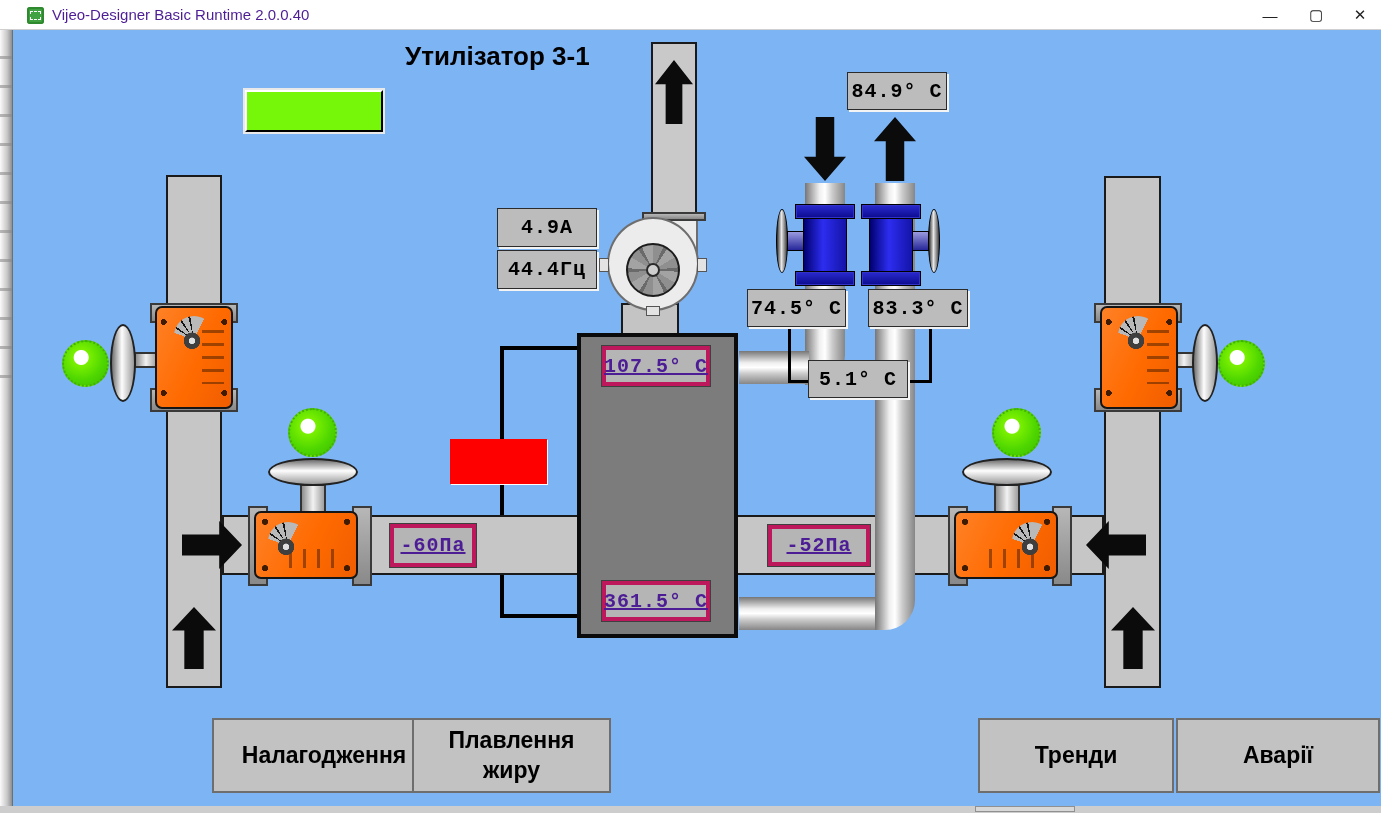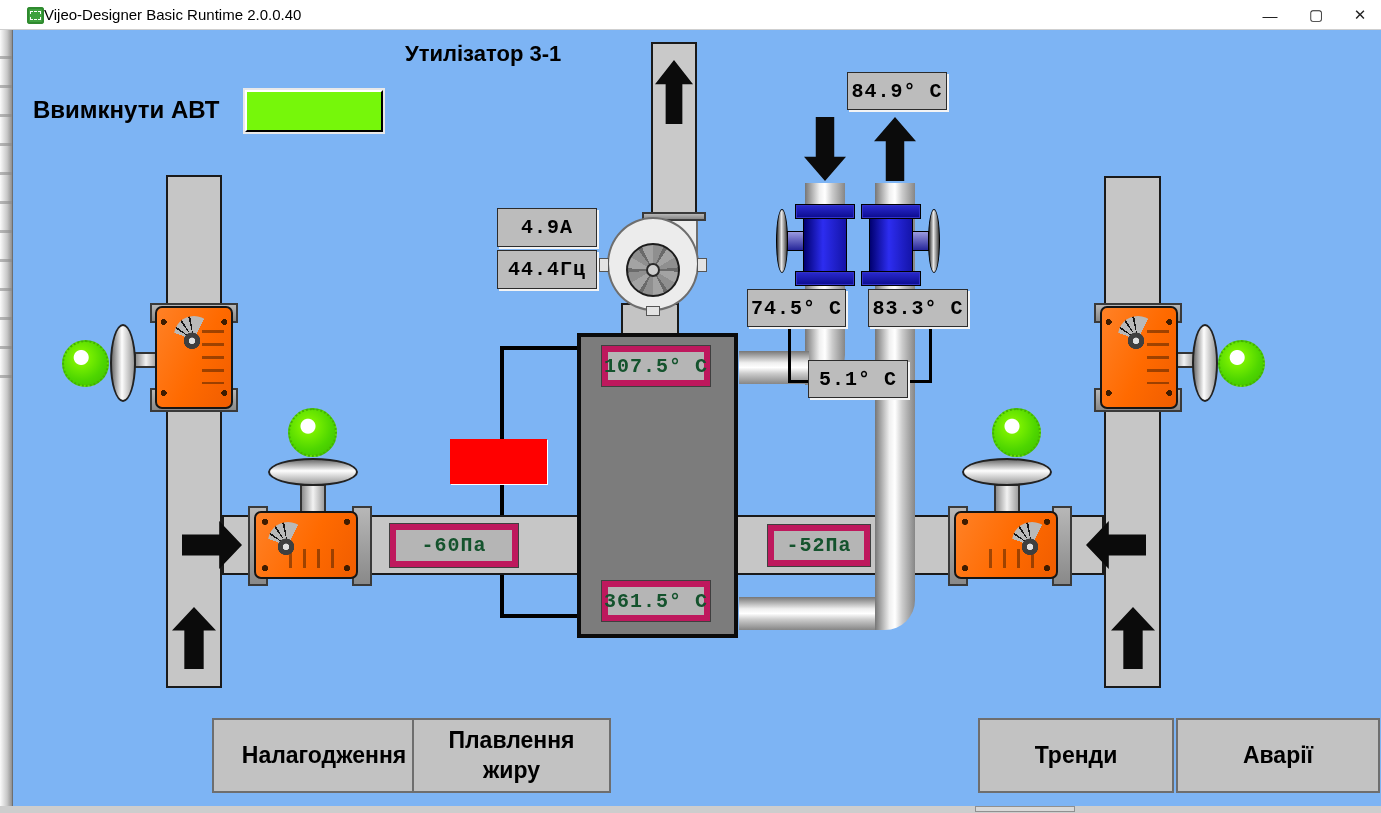--- a/index.html
+++ b/index.html
@@ -5,21 +5,21 @@
   html,body{margin:0;padding:0;background:#9a9a9a;}
   #stage{position:relative;width:1381px;height:813px;overflow:hidden;
          font-family:"Liberation Sans",sans-serif;background:#7DB4F4;}
   .abs{position:absolute;box-sizing:border-box;}
 
   
   .titlebar{left:0;top:0;width:1381px;height:30px;background:#ffffff;border-bottom:1px solid #cfcfcf;z-index:60;}
   .app-icon{left:27px;top:7px;width:17px;height:17px;background:#3fa13f;border-radius:3px;
             box-shadow:inset 0 0 0 2px #2f8a2f;z-index:61;}
   .app-icon::after{content:"";position:absolute;left:3px;top:4px;width:9px;height:7px;border:1.5px dashed #fff;}
-  .win-title{left:44px;top:6px;font-size:15px;color:#000000;z-index:61;white-space:nowrap;}
+  .win-title{left:52px;top:6px;font-size:15px;color:#4c1d95;z-index:61;white-space:nowrap;}
   .winbtn{top:0;width:46px;height:30px;display:flex;align-items:center;justify-content:center;
           font-size:15px;color:#222;z-index:61;}
   .left-strip{left:0;top:30px;width:13px;height:776px;z-index:55;
      background:linear-gradient(90deg,#fbfbfb,#c7c7c7 60%,#8f8f8f);border-right:1px solid #6f6f6f;}
   .strip-notches{left:0;top:30px;width:12px;height:360px;z-index:56;
      background:repeating-linear-gradient(180deg,transparent 0 26px,#8a8a8a 26px 29px);opacity:.6;}
   .panel{left:13px;top:30px;width:1368px;height:776px;background:#7DB4F4;z-index:1;}
   .bottom-strip{left:0;top:806px;width:1381px;height:7px;background:#cdcdcd;z-index:58;}
   .bottom-artifact{left:975px;top:806px;width:100px;height:6px;background:#d8d8d8;border:1px solid #909090;z-index:59;}
 
@@ -33,23 +33,23 @@
   .arrow{background:#0b0b0b;}
   .a-up{clip-path:polygon(50% 0,100% 38%,72% 38%,72% 100%,28% 100%,28% 38%,0 38%);}
   .a-down{clip-path:polygon(28% 0,72% 0,72% 62%,100% 62%,50% 100%,0 62%,28% 62%);}
   .a-right{clip-path:polygon(0 28%,62% 28%,62% 0,100% 50%,62% 100%,62% 72%,0 72%);}
   .a-left{clip-path:polygon(100% 28%,38% 28%,38% 0,0 50%,38% 100%,38% 72%,100% 72%);}
 
   
   .disp{background:#bcbcbc;border:1px solid #2b2b2b;box-shadow:2px 2px 0 #f4f4f4;
         display:flex;align-items:center;justify-content:center;color:#000;
         font:700 20px "Liberation Mono",monospace;letter-spacing:1px;white-space:nowrap;}
-  .disp-inset{background:#b5b5b5;border:6px solid #be185d;box-shadow:0 0 0 1px #3f3f3f;
-        display:flex;align-items:center;justify-content:center;color:#14532d;
-        font:700 20px "Liberation Mono",monospace;letter-spacing:1px;white-space:nowrap;}
+  .disp-inset{background:#b5b5b5;border:4px solid #be185d;box-shadow:0 0 0 1px #3f3f3f;
+        display:flex;align-items:center;justify-content:center;color:#4c1d95;
+        font:700 20px "Liberation Mono",monospace;letter-spacing:1px;white-space:nowrap;text-decoration:underline;}
   .line{background:#000;}
 
   
   .unit{background:#7c7c7c;border:4px solid #0b0b0b;}
 
   
   .fan-casing{background:#ececec;border:2px solid #6e6e6e;border-radius:50%;}
   .fan-volute{background:#ececec;border-right:2px solid #6e6e6e;}
   .fan-imp{border:2px solid #1c1c1c;border-radius:50%;
      background:repeating-conic-gradient(#8f8f8f 0 24deg,#6a6a6a 24deg 34deg,#a3a3a3 34deg 60deg);}
@@ -87,21 +87,21 @@
   .light{border-radius:50%;border:2px dotted #45b000;
      background:radial-gradient(circle at 40% 36%, #ffffff 0 7px, #7af000 8px, #4ed600 60%, #3dbc00);}
 
   
   .alarm{background:#FF0000;box-shadow:1px 1px 0 #ffffff;}
   .avt-btn{background:#76F70A;border:2px solid;border-color:#ffffff #000000 #000000 #ffffff;
      box-shadow:0 0 0 2px #e9e9e9;}
 
   
   .hmi-label{font-weight:700;font-size:24px;color:#000;white-space:nowrap;}
-  .screen-title{font-weight:700;font-size:22px;color:#000;white-space:nowrap;}
+  .screen-title{font-weight:700;font-size:26px;color:#000;white-space:nowrap;}
 
   
   .navbtn{top:718px;height:75px;background:#c2c2c2;border:2px solid #6e6e6e;z-index:40;
      display:flex;align-items:center;justify-content:center;text-align:center;
      font:700 23px "Liberation Sans",sans-serif;color:#000;line-height:1.3;padding:0 8px;}
 </style>
 </head>
 <body>
 
 <div id="stage">
@@ -113,21 +113,20 @@
   <div class="abs winbtn" style="left:1293px;">▢</div>
   <div class="abs winbtn" style="left:1339px;width:42px;">✕</div>
 
   <div class="abs panel"></div>
   <div class="abs left-strip"></div>
   <div class="abs strip-notches"></div>
   <div class="abs bottom-strip"></div>
   <div class="abs bottom-artifact"></div>
 
   <div class="abs screen-title" style="left:405px;top:41px;z-index:30;">Утилізатор 3-1</div>
-  <div class="abs hmi-label" style="left:33px;top:96px;z-index:30;">Ввимкнути АВТ</div>
   <div class="abs avt-btn" style="left:245px;top:90px;width:138px;height:42px;z-index:30;"></div>
 
   <div class="abs line" style="left:500px;top:346px;width:4px;height:272px;z-index:4;"></div>
   <div class="abs line" style="left:504px;top:346px;width:75px;height:4px;z-index:4;"></div>
   <div class="abs line" style="left:504px;top:614px;width:75px;height:4px;z-index:4;"></div>
 
   <div class="abs duct" style="left:222px;top:515px;width:882px;height:60px;z-index:5;"></div>
   <div class="abs duct" style="left:166px;top:175px;width:56px;height:513px;z-index:6;"></div>
   <div class="abs duct" style="left:1104px;top:176px;width:57px;height:512px;z-index:6;"></div>
 
@@ -180,21 +179,21 @@
   <div class="abs line" style="left:790px;top:380px;width:20px;height:3px;z-index:13;"></div>
   <div class="abs line" style="left:929px;top:327px;width:3px;height:56px;z-index:13;"></div>
   <div class="abs line" style="left:908px;top:380px;width:24px;height:3px;z-index:13;"></div>
 
   <div class="abs disp" style="left:847px;top:72px;width:100px;height:38px;z-index:15;">84.9° C</div>
   <div class="abs disp" style="left:747px;top:289px;width:99px;height:38px;z-index:15;">74.5° C</div>
   <div class="abs disp" style="left:868px;top:289px;width:100px;height:38px;z-index:15;">83.3° C</div>
   <div class="abs disp" style="left:808px;top:360px;width:100px;height:38px;z-index:16;">5.1° C</div>
   <div class="abs disp" style="left:497px;top:208px;width:100px;height:39px;z-index:15;">4.9A</div>
   <div class="abs disp" style="left:497px;top:250px;width:100px;height:39px;z-index:15;">44.4Гц</div>
-  <div class="abs disp-inset" style="left:390px;top:524px;width:128px;height:43px;z-index:15;">-60Па</div>
+  <div class="abs disp-inset" style="left:390px;top:524px;width:86px;height:43px;z-index:15;">-60Па</div>
   <div class="abs disp-inset" style="left:768px;top:525px;width:102px;height:41px;z-index:15;">-52Па</div>
 
   <div class="abs mflange" style="left:150px;top:303px;width:88px;height:20px;z-index:17;"></div>
   <div class="abs mflange" style="left:150px;top:388px;width:88px;height:24px;z-index:17;"></div>
   <div class="abs act-body" style="left:155px;top:306px;width:78px;height:103px;z-index:18;"></div>
   <div class="abs dial" style="left:174px;top:316px;width:40px;height:40px;z-index:19;"></div>
   <div class="abs stem" style="left:134px;top:352px;width:24px;height:16px;z-index:16;"></div>
   <div class="abs discV" style="left:110px;top:324px;width:26px;height:78px;z-index:17;"></div>
   <div class="abs light" style="left:62px;top:340px;width:47px;height:47px;z-index:18;"></div>
 

